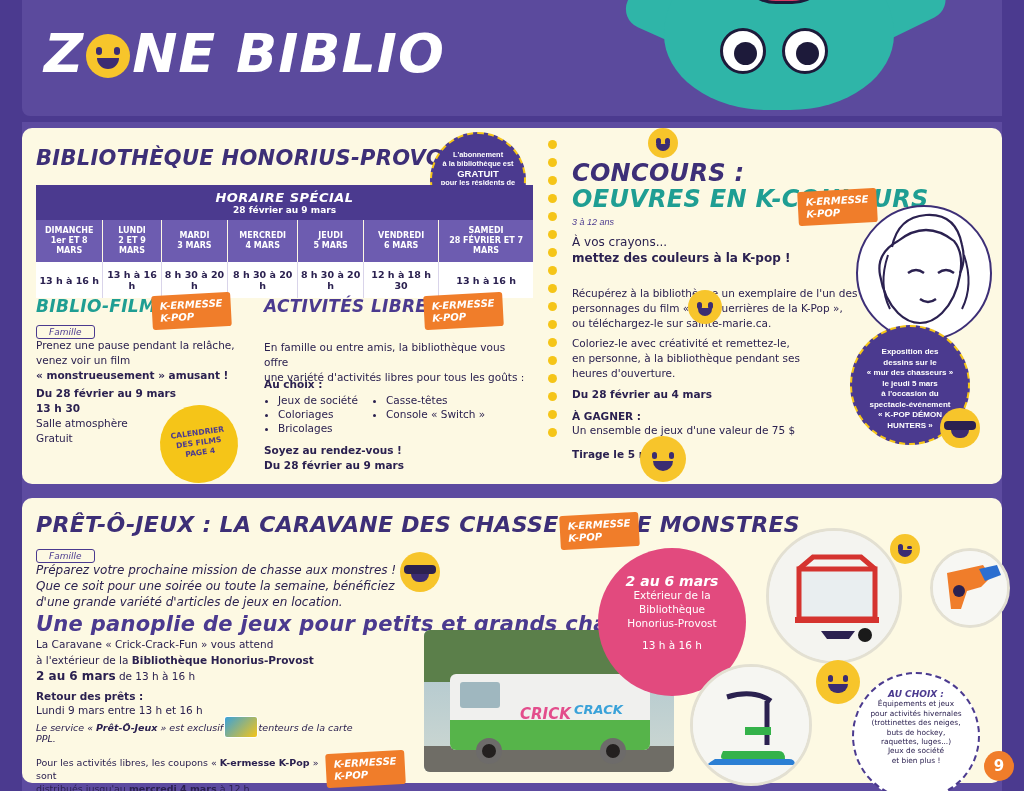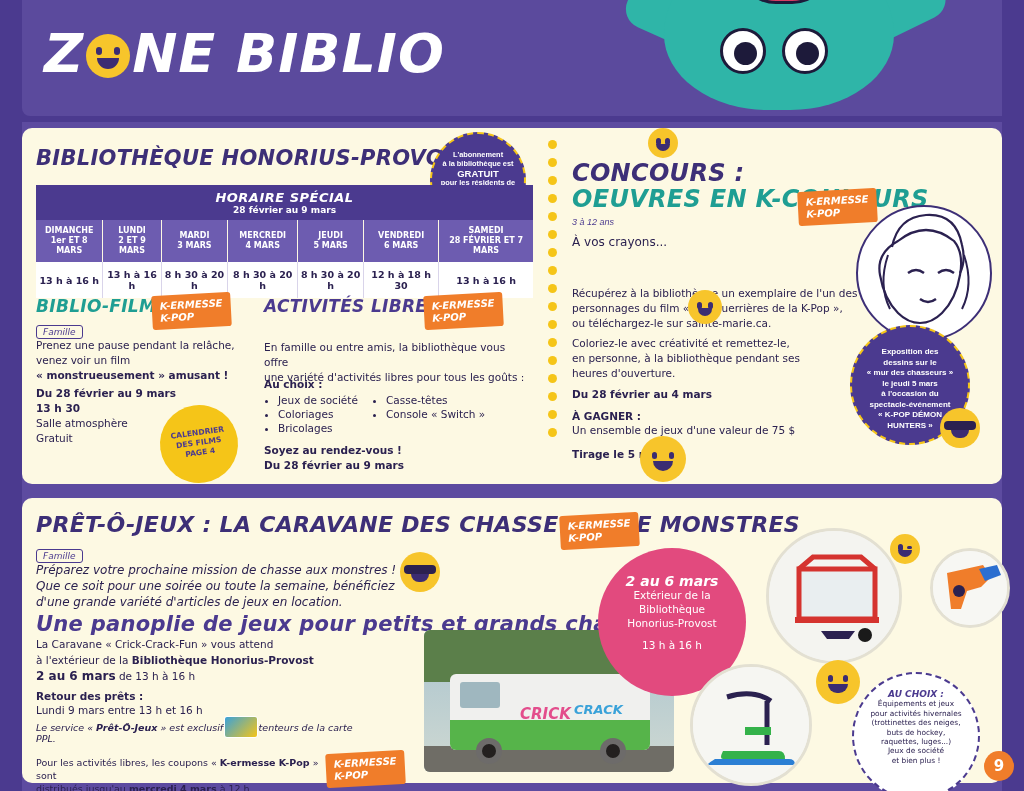--- a/index.html
+++ b/index.html
@@ -125,21 +125,21 @@
   
   .badge-kermesse {
     position:absolute; background:#f07d2a; color:#ffffff;
     font-weight:bold; font-style:italic; font-size:10px; line-height:12px;
     padding:5px 8px; border-radius:3px; text-align:left;
     font-family:"DejaVu Sans", sans-serif;
     transform:rotate(-3deg); white-space:pre-line;
   }
   .famille-tag {
     display:inline-block; border:1px solid #4b3a8f; color:#4b3a8f;
-    font-size:9px; font-style:italic; padding:1px 6px; border-radius:3px;
+    font-size:9px; font-style:italic; padding:1px 12px; border-radius:3px;
     font-family:"DejaVu Sans", sans-serif;
   }
 
   
   .biblio-title {
     position:absolute; left:36px; top:146px; font-size:21px;
   }
   .abo-bubble {
     position:absolute; left:430px; top:132px; width:96px; height:96px;
     border-radius:50%; background:#4b3a8f; color:#fff;
@@ -408,20 +408,21 @@
   <div class="h-sec concours-title">
     <div>CONCOURS :</div>
     <div class="teal">OEUVRES EN K-COULEURS</div>
   </div>
   <div class="badge-kermesse" style="left:798px; top:190px;">K-ERMESSE
 K-POP</div>
   <div class="concours-age">3 à 12 ans</div>
 
   <div class="blk" style="left:572px; top:234px; width:290px; line-height:16px; font-size:12px;">
     <div>À vos crayons...</div>
+    <div class="b">mettez des couleurs à la K-pop !</div>
   </div>
   <div class="blk sm" style="left:572px; top:286px; width:300px; line-height:15px;">
     <div>Récupérez à la bibliothèque un exemplaire de l'un des</div>
     <div>personnages du film « Les Guerrières de la K-Pop »,</div>
     <div>ou téléchargez-le sur sainte-marie.ca.</div>
   </div>
   <div class="blk sm" style="left:572px; top:336px; width:300px; line-height:15px;">
     <div>Coloriez-le avec créativité et remettez-le,</div>
     <div>en personne, à la bibliothèque pendant ses</div>
     <div>heures d'ouverture.</div>

